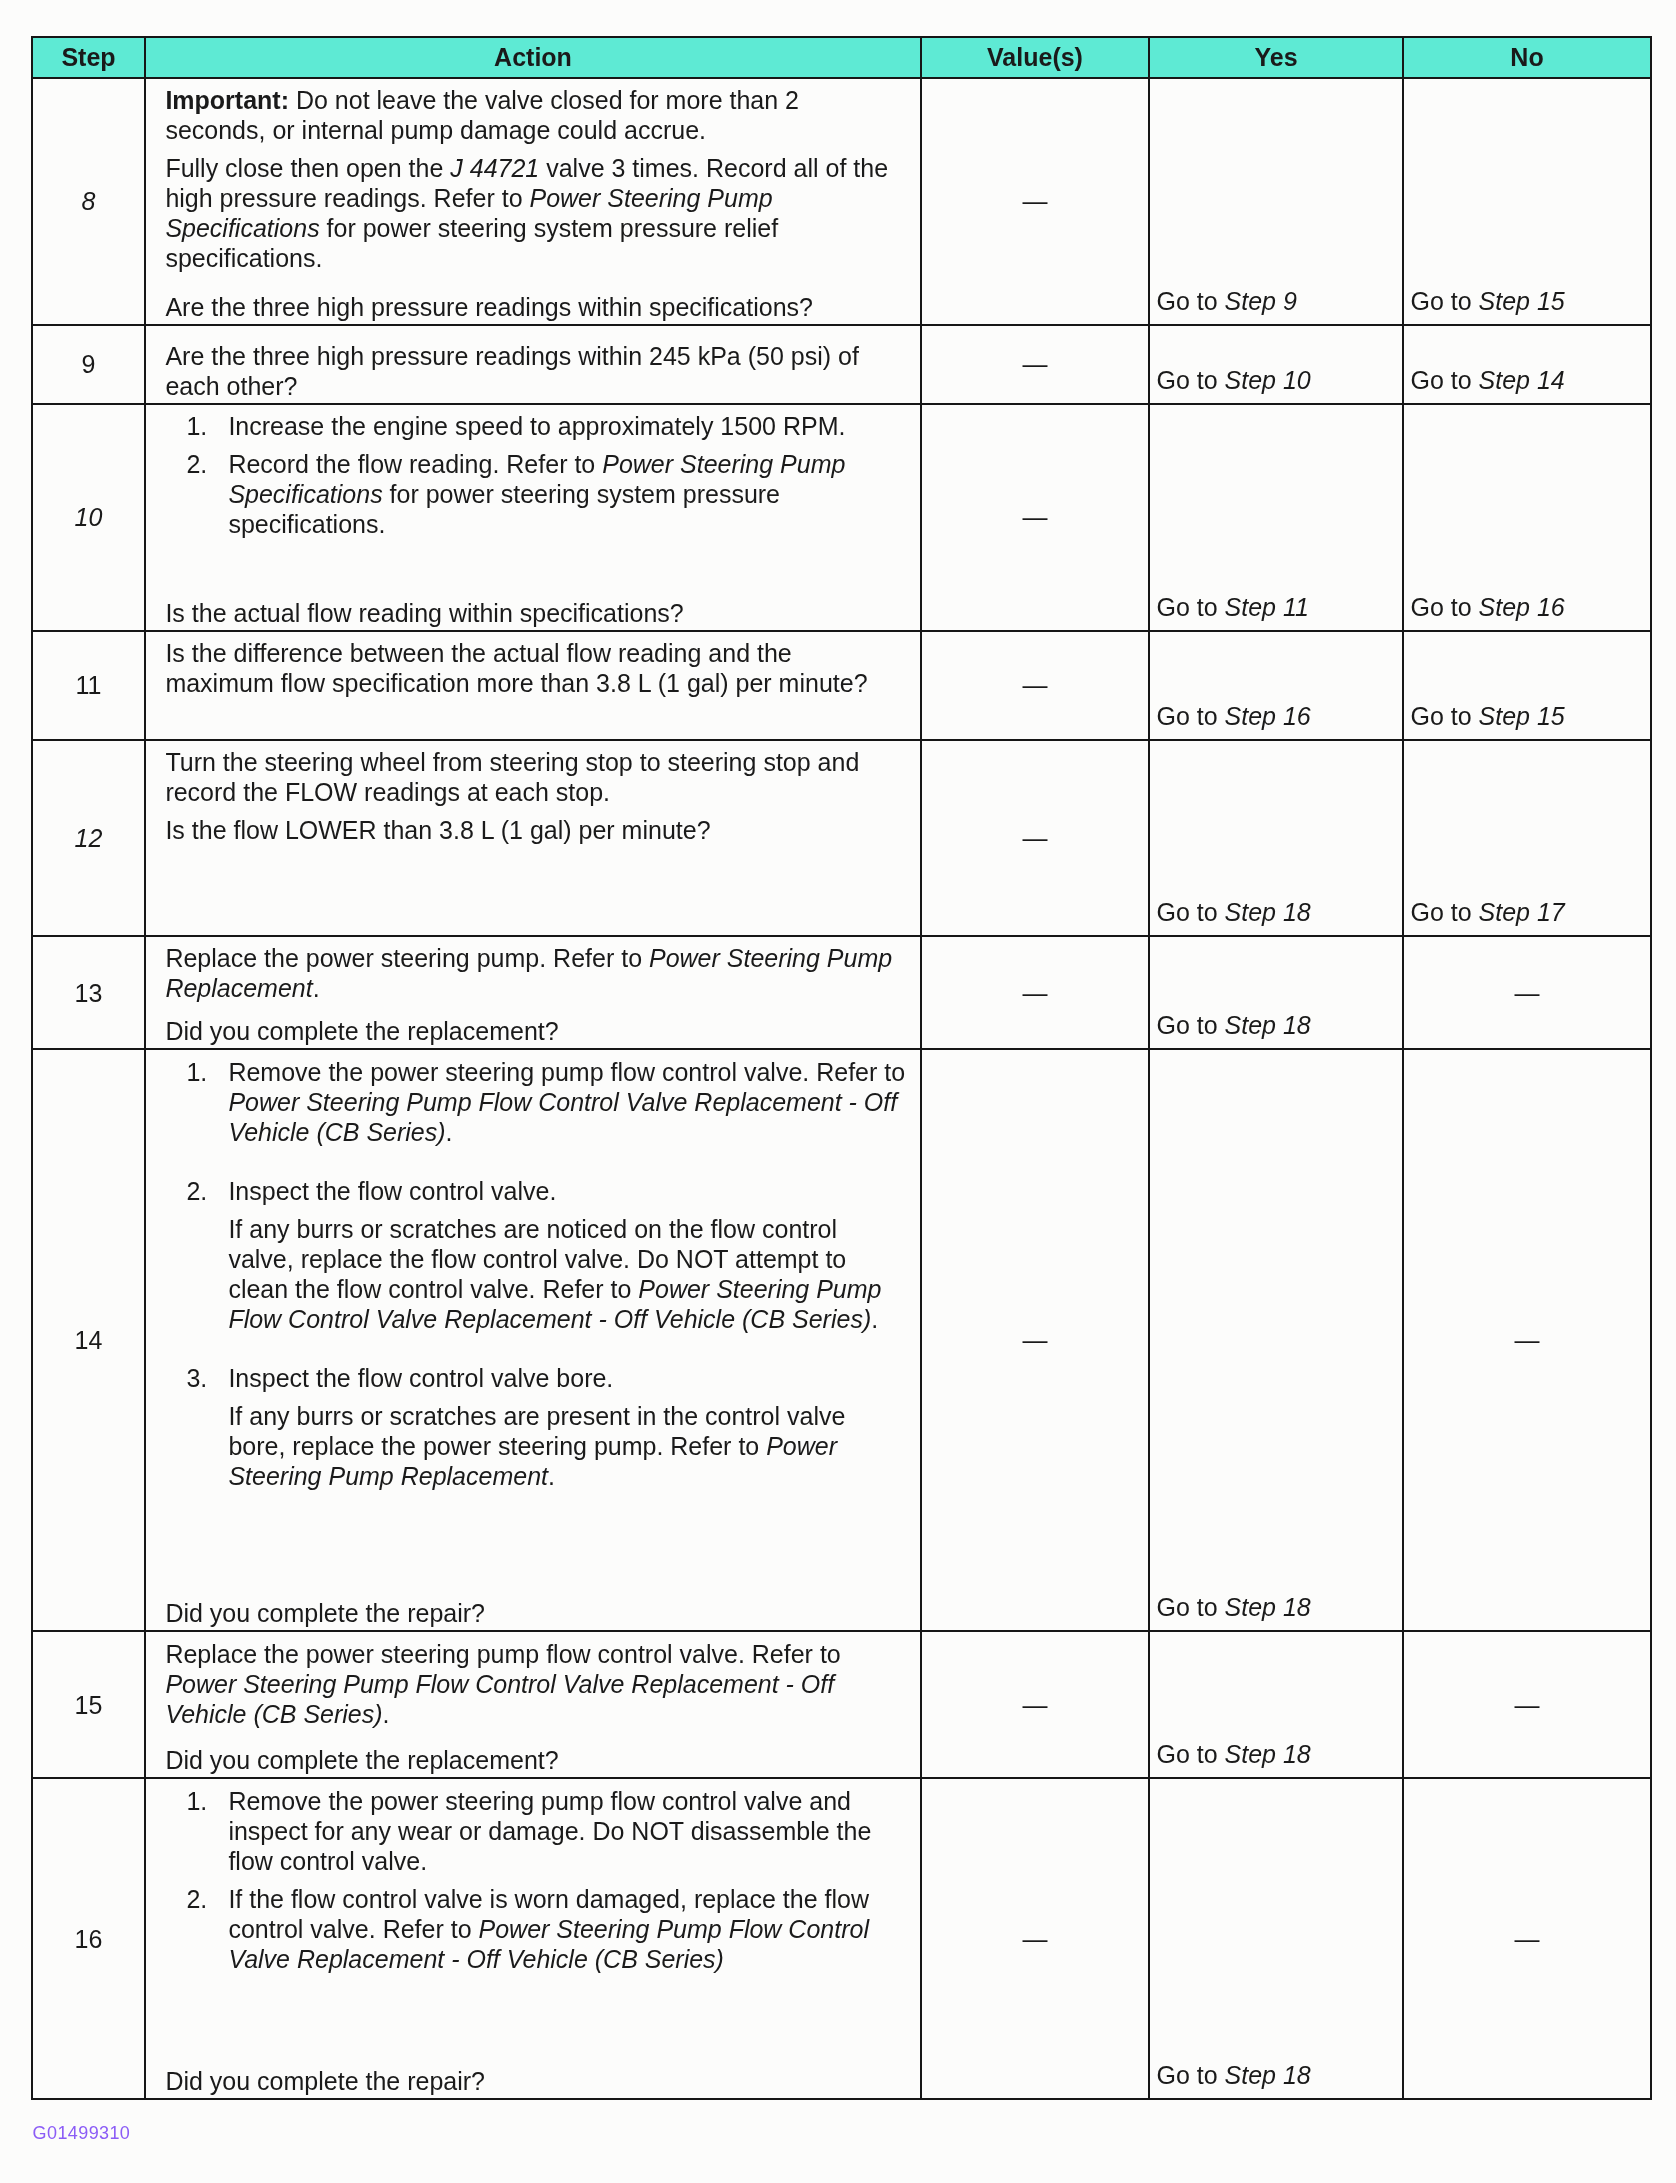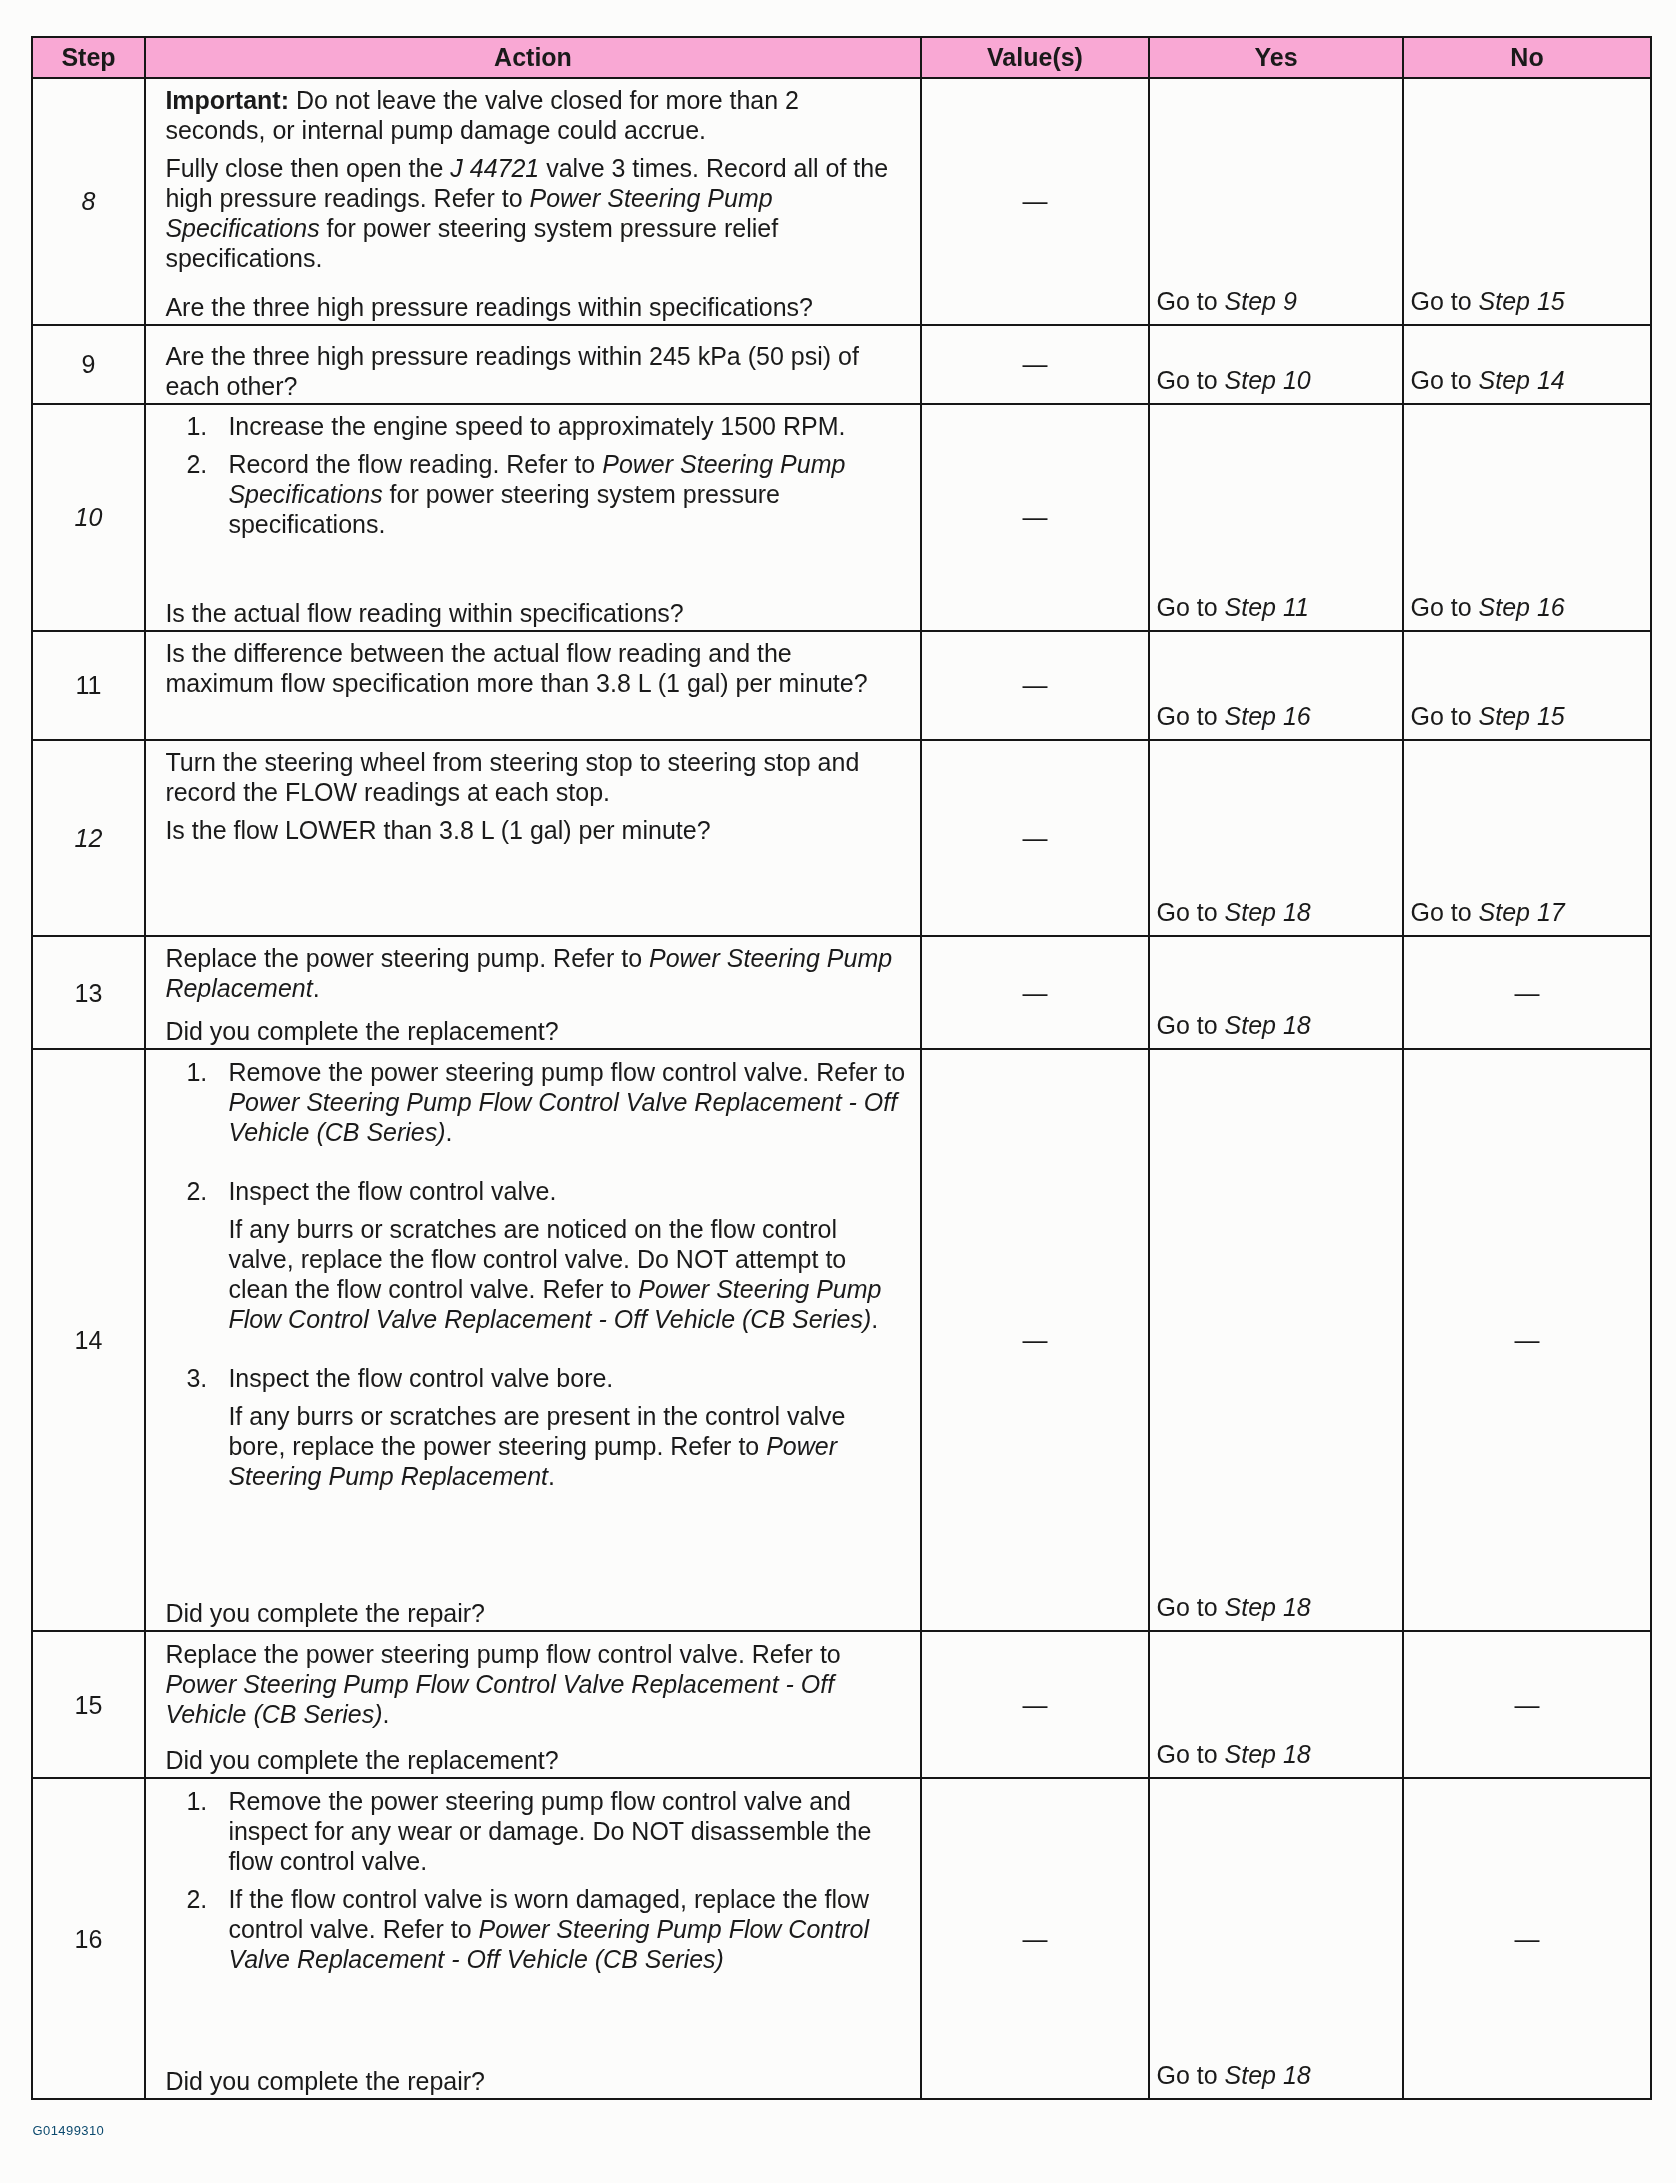--- a/index.html
+++ b/index.html
@@ -23,21 +23,21 @@
     width: 1619px;
   }
   th, td {
     border: 2.4px solid #161616;
   }
   th {
     font-size: 25px;
     font-weight: bold;
     text-align: center;
     padding: 4.9px 3.2px;
-    background: #f9a8d4;
+    background: #5eead4;
   }
   td {
     font-size: 25px;
     line-height: 30px;
     vertical-align: top;
     background: #fcfcfb;
   }
   
   .row-step-8  { height: 247px; }
   .row-step-9  { height: 79px; }
@@ -95,23 +95,23 @@
     vertical-align: middle;
     text-align: center;
     padding: 6.5px;
   }
 
   .i { font-style: italic; }
   .b { font-weight: bold; }
 
   .footer-code {
     margin: 23px 0 0 1.6px;
-    font-size: 13px;
+    font-size: 18px;
     letter-spacing: 0.4px;
-    color: #0c4a6e;
+    color: #8b5cf6;
   }
 </style>
 </head>
 <body>
 
 <div class="page">
 
   <table class="diag-table">
     <colgroup>
       <col style="width:113px">

